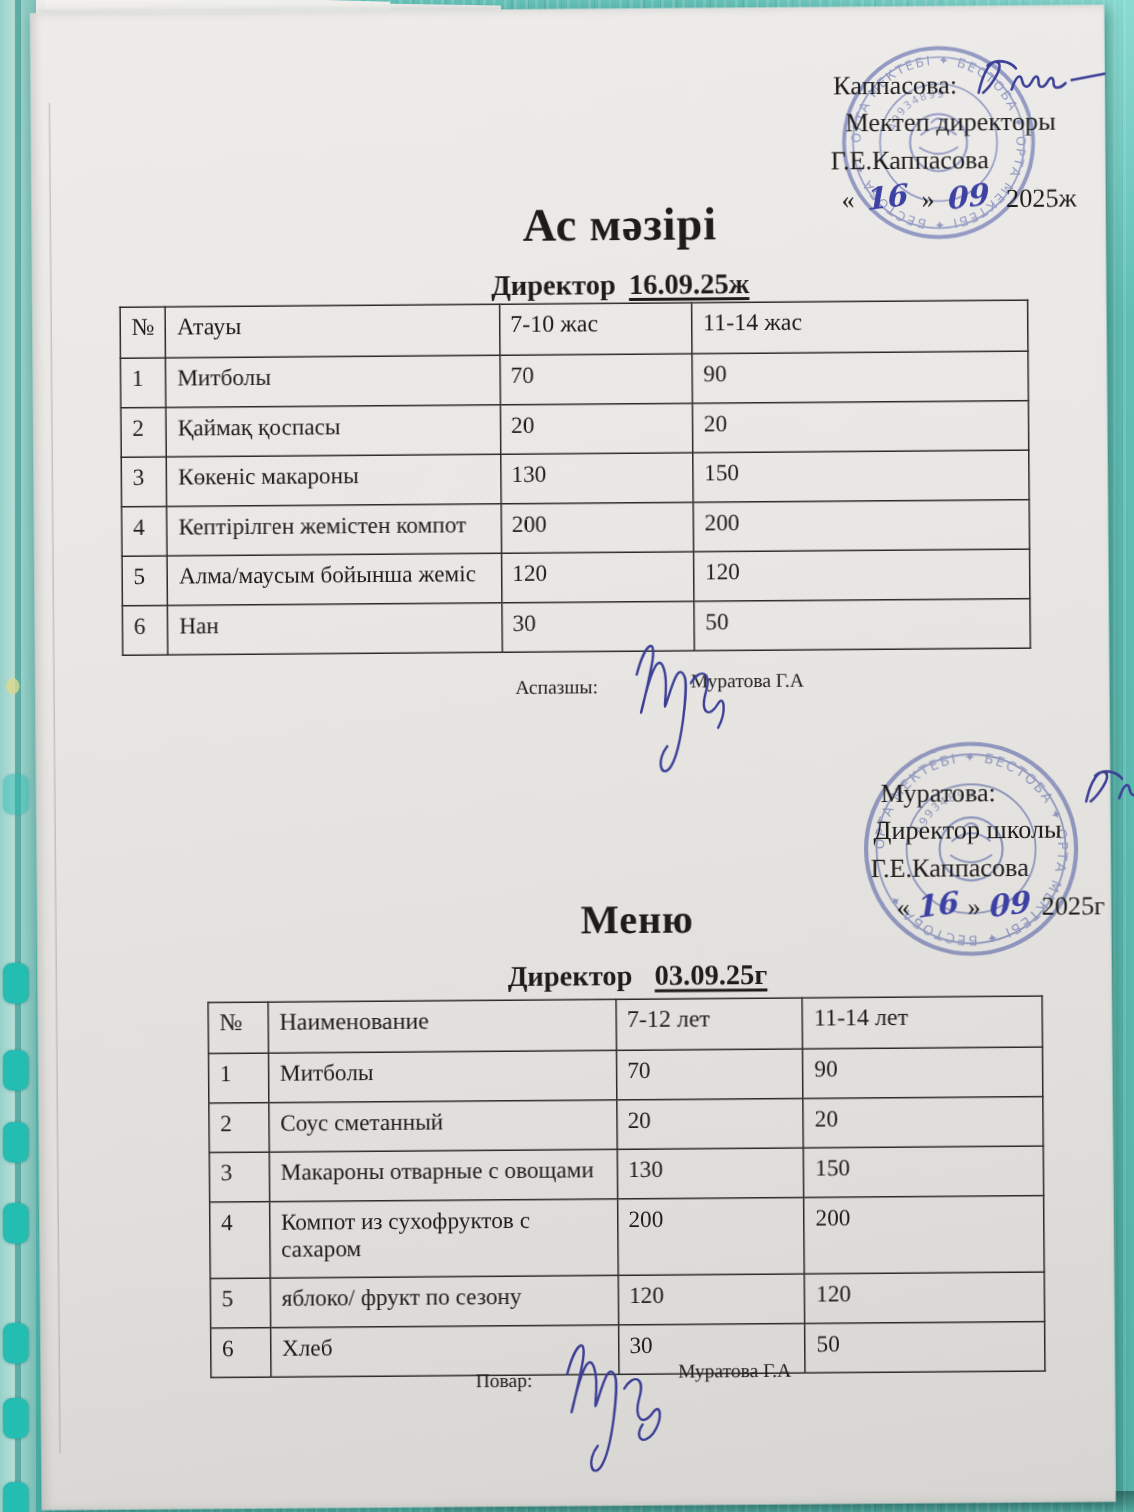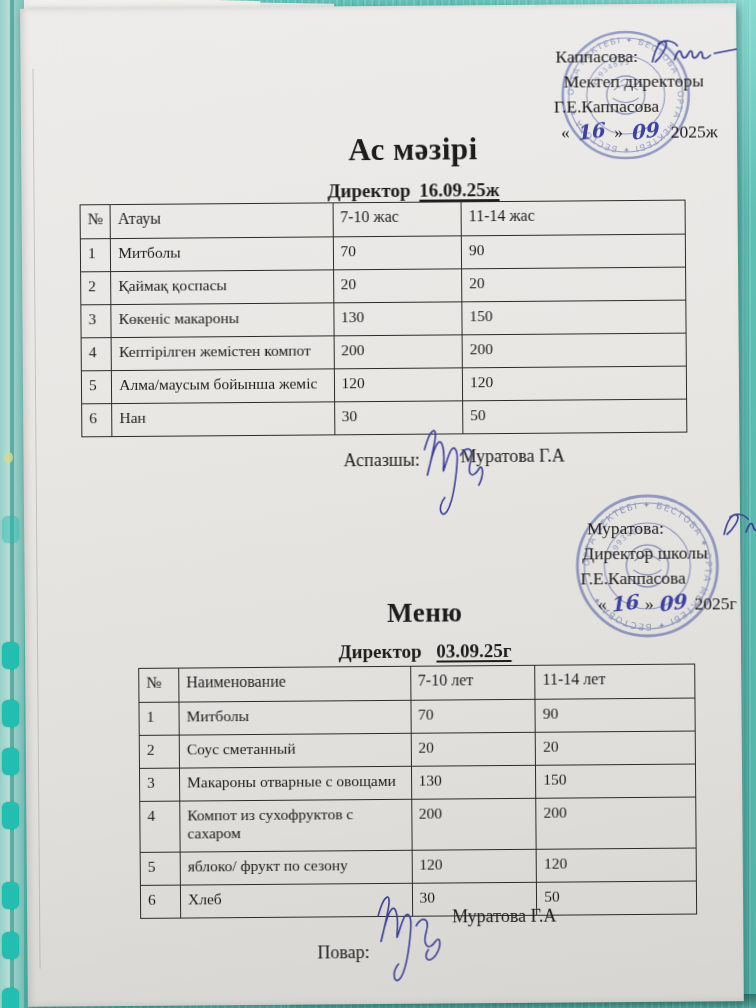--- a/index.html
+++ b/index.html
@@ -52,21 +52,21 @@
   .h-sub{font-weight:bold;font-size:19px;margin-top:12px;}
   .u{text-decoration:underline;text-underline-offset:3px;text-decoration-thickness:2px;}
   table.menu{border-collapse:collapse;position:absolute;background:transparent;}
   table.menu th,table.menu td{
     border:1.5px solid #2c2b28;font-weight:normal;text-align:left;
     font-size:15.5px;padding:5px 7px 9px 7px;vertical-align:top;color:#1d1c1a;
   }
   table.menu th{font-size:16px;padding-bottom:10px;}
   .sig{position:absolute;z-index:7;}
   .stamp{position:absolute;opacity:.52;z-index:5;mix-blend-mode:multiply;}
-  .cook-label,.cook-name{font-size:18px;z-index:6;}
+  .cook-label,.cook-name{font-size:13px;z-index:6;}
 </style>
 </head>
 <body>
 
 <div class="surface"></div>
 <div class="bottom-shadow"></div>
 <div class="under-sheet-a"></div>
 <div class="under-sheet-b"></div>
 
 <div class="binder-strip">
@@ -250,21 +250,21 @@
     <colgroup>
         <col style="width:40px">
         <col style="width:232px">
         <col style="width:125px">
         <col style="width:160px">
       </colgroup>
     <tbody>
         <tr>
       <th>№</th>
       <th>Наименование</th>
-      <th>7-10 лет</th>
+      <th>7-12 лет</th>
       <th>11-14 лет</th>
     </tr>
     <tr>
           <td>1</td>
           <td>Митболы</td>
           <td>70</td>
           <td>90</td>
         </tr>
     <tr>
           <td>2</td>
@@ -292,21 +292,21 @@
         </tr>
     <tr>
           <td>6</td>
           <td>Хлеб</td>
           <td>30</td>
           <td>50</td>
         </tr>
   </tbody>
     </table>
 
-  <div class="txt cook-label" style="left:290px;top:936px">Повар:</div>
+  <div class="txt cook-label" style="left:290px;top:906px">Повар:</div>
   <div class="txt cook-name" style="left:425px;top:901px">Муратова Г.А</div>
   <svg class="sig" style="left:335px;top:876px" width="110" height="110" viewBox="0 0 110 110">
     <g fill="none" stroke="#3c3f96" stroke-width="1.6" stroke-linecap="round">
       <path d="M16 34 C22 12 30 8 26 28 C22 48 16 70 20 54 C24 38 30 18 34 30 C38 42 32 64 36 52 C40 40 44 26 48 36 C50 42 46 84 38 96 C32 104 28 92 36 82"></path>
       <path d="M54 44 C60 34 68 36 64 50 C60 64 66 70 73 60 C78 53 80 64 73 74 C66 83 60 76 66 68"></path>
     </g>
   </svg>
 
 </div>
 

